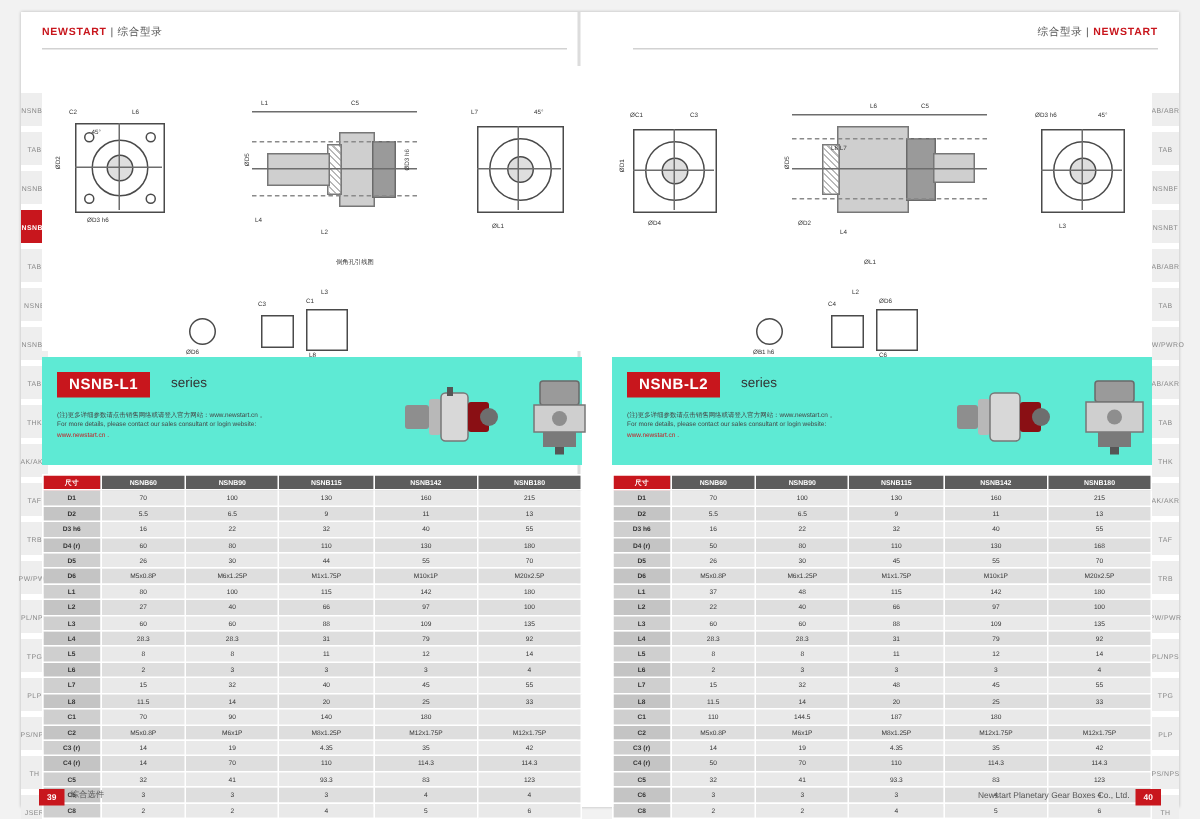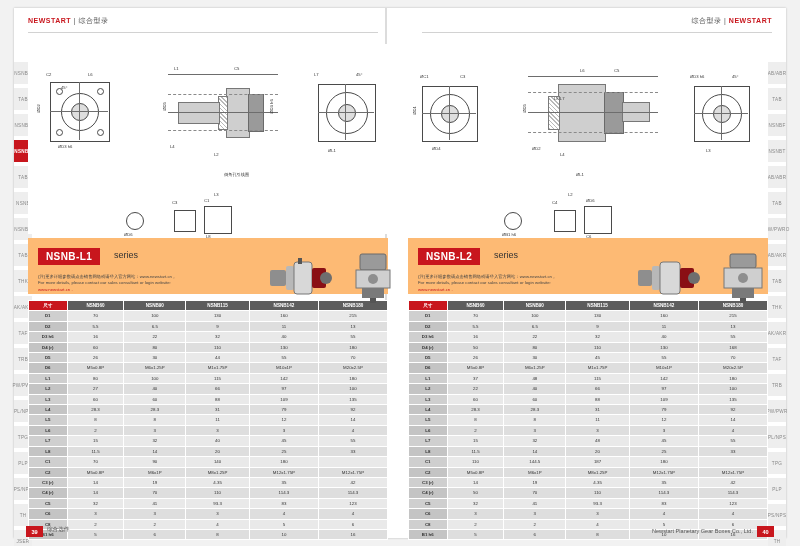--- a/index.html
+++ b/index.html
@@ -32,21 +32,21 @@
   .dwgbox{position:absolute;border:1px solid #4a4a4a;}
   .dim{position:absolute;font-size:4.2px;color:#333;white-space:nowrap;}
   .ln{position:absolute;background:#6d6d6d;}
   .dash{position:absolute;border-top:1px dashed #8a8a8a;}
   .cir{position:absolute;border:1px solid #4a4a4a;border-radius:50%;}
   .gray{position:absolute;background:#cfcfcf;border:1px solid #777;}
   .darkg{position:absolute;background:#9a9a9a;border:1px solid #6a6a6a;}
   .hatch{position:absolute;background:repeating-linear-gradient(45deg,#b9b9b9 0 1px,#ffffff 1px 3px);border:1px solid #7a7a7a;}
 
   
-  .band{position:relative;height:56px;background:#fdba74;margin-top:4px;}
+  .band{position:relative;height:72px;background:#5eead4;margin-top:4px;}
   .badge{position:absolute;left:10px;top:10px;background:#c8161d;color:#fff;font-size:10px;font-weight:bold;padding:3px 8px;letter-spacing:.4px;}
   .series-word{position:absolute;top:12px;font-size:9px;color:#333;}
   .note{position:absolute;left:10px;top:36px;font-size:4.3px;line-height:1.5;color:#444;width:205px;}
   .note a{color:#c8161d;text-decoration:none;}
   .prodA{position:absolute;top:18px;width:66px;height:44px;}
   .prodB{position:absolute;top:14px;width:50px;height:52px;}
 
   
   table{border-collapse:collapse;width:360px;margin-top:6px;font-size:4.4px;}
   th,td{border:1px solid #ffffff;text-align:center;height:9.4px;line-height:9.4px;padding:0;}

